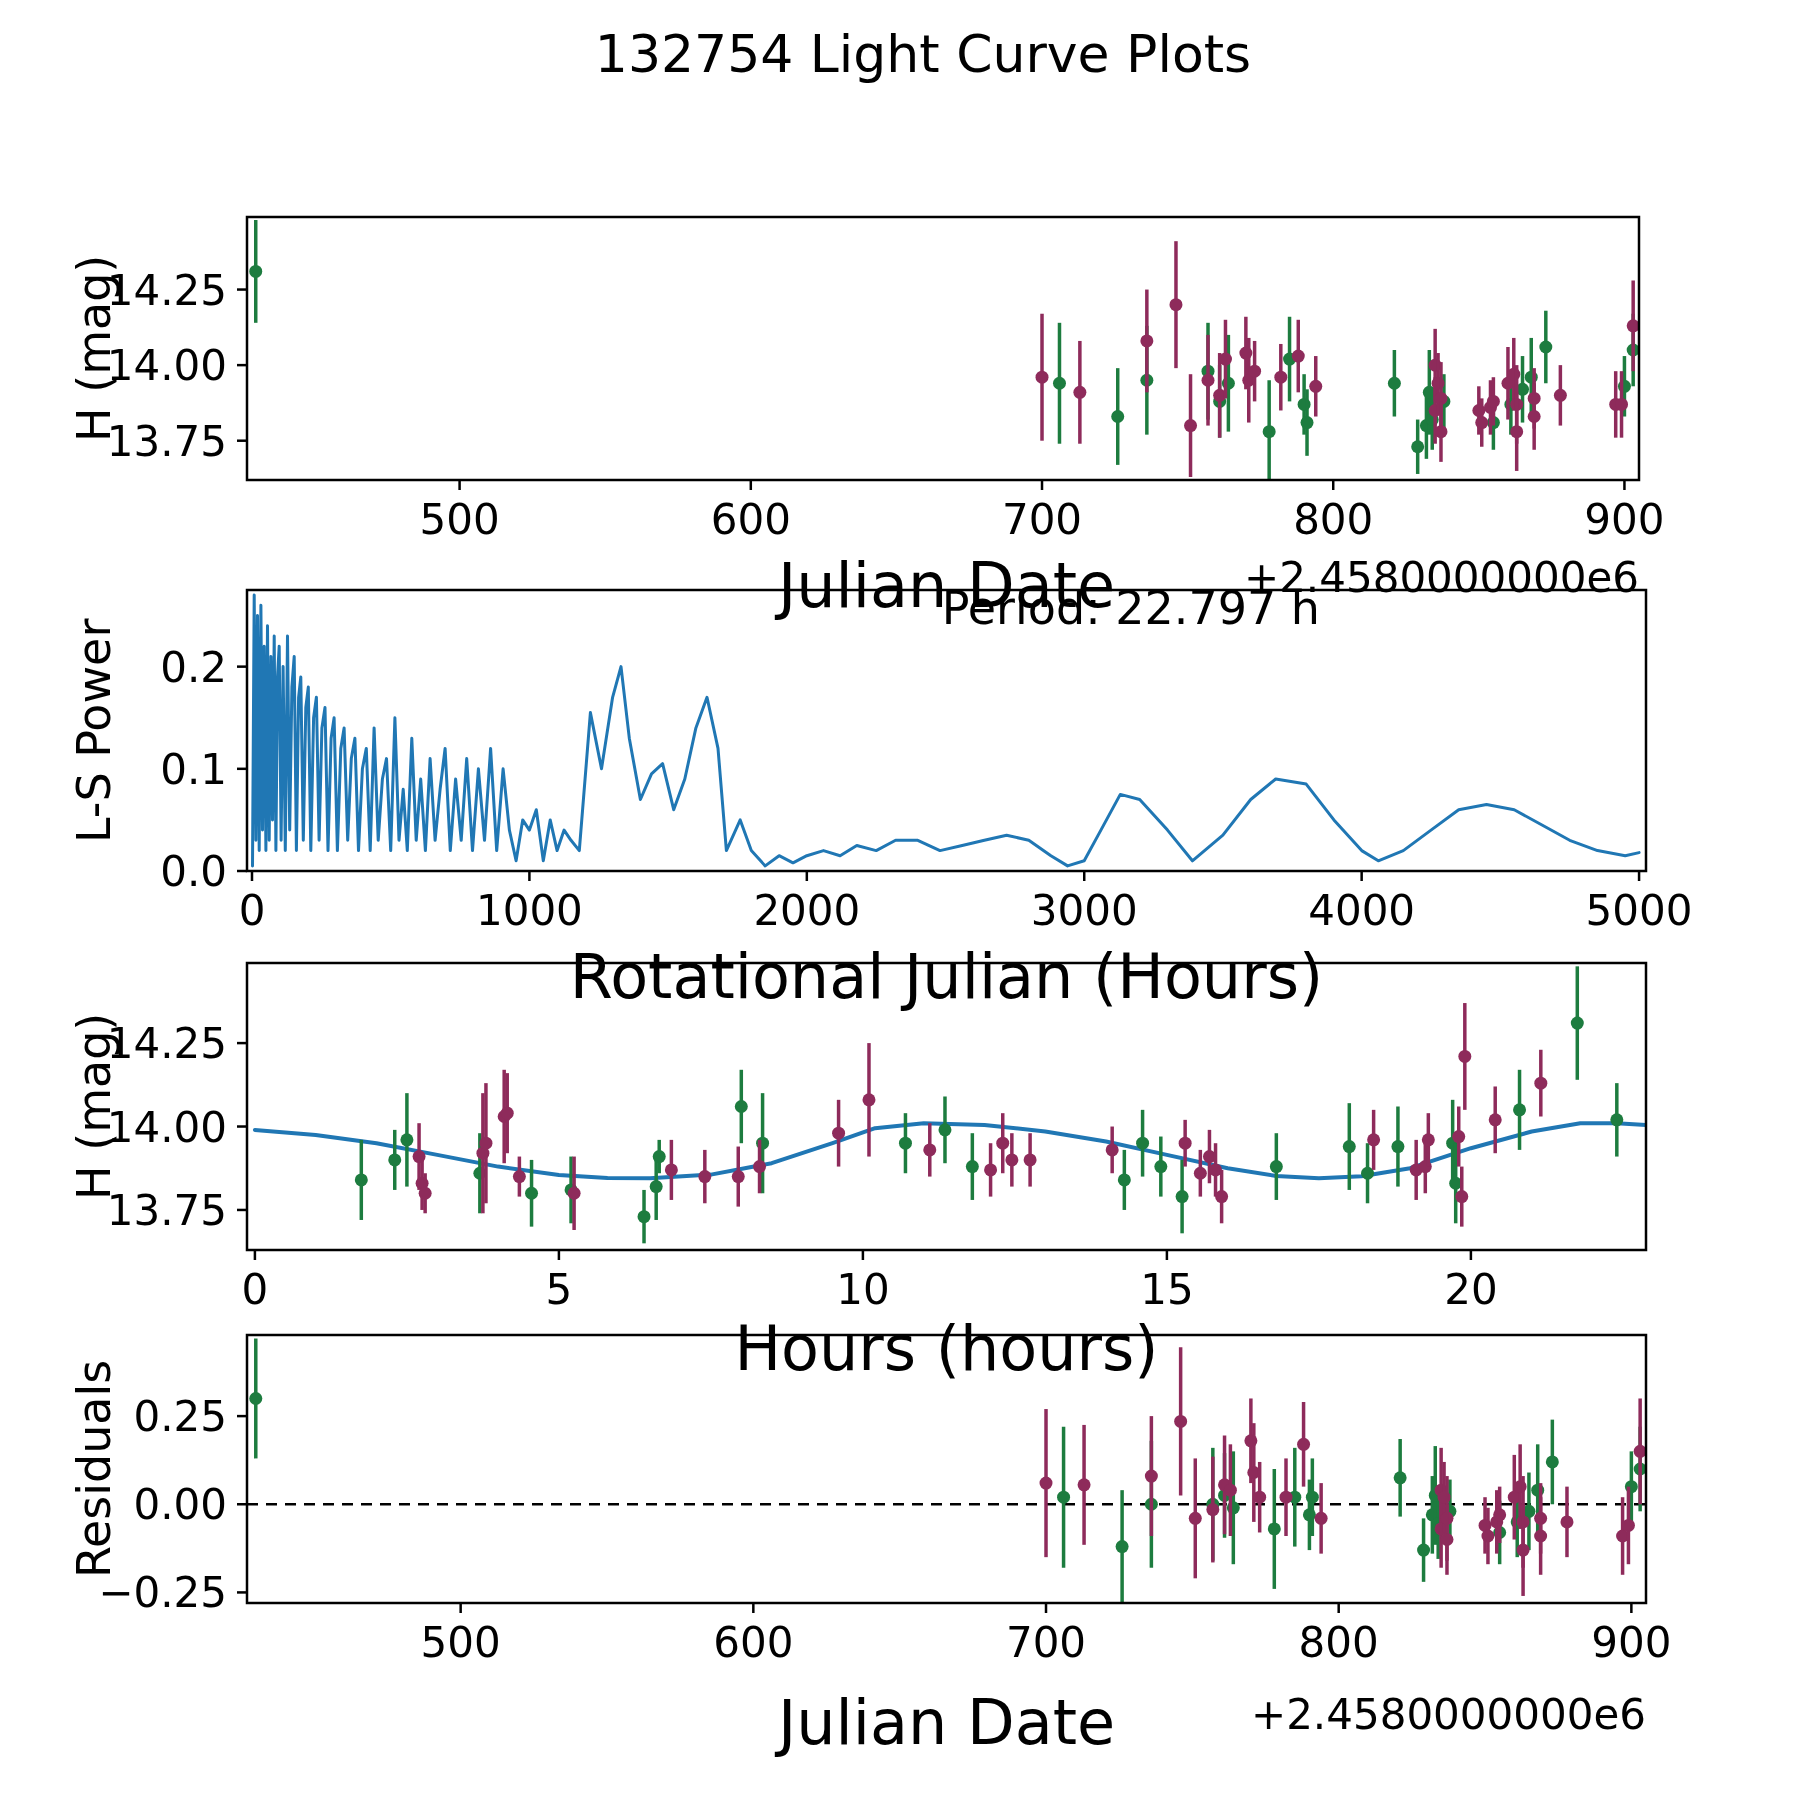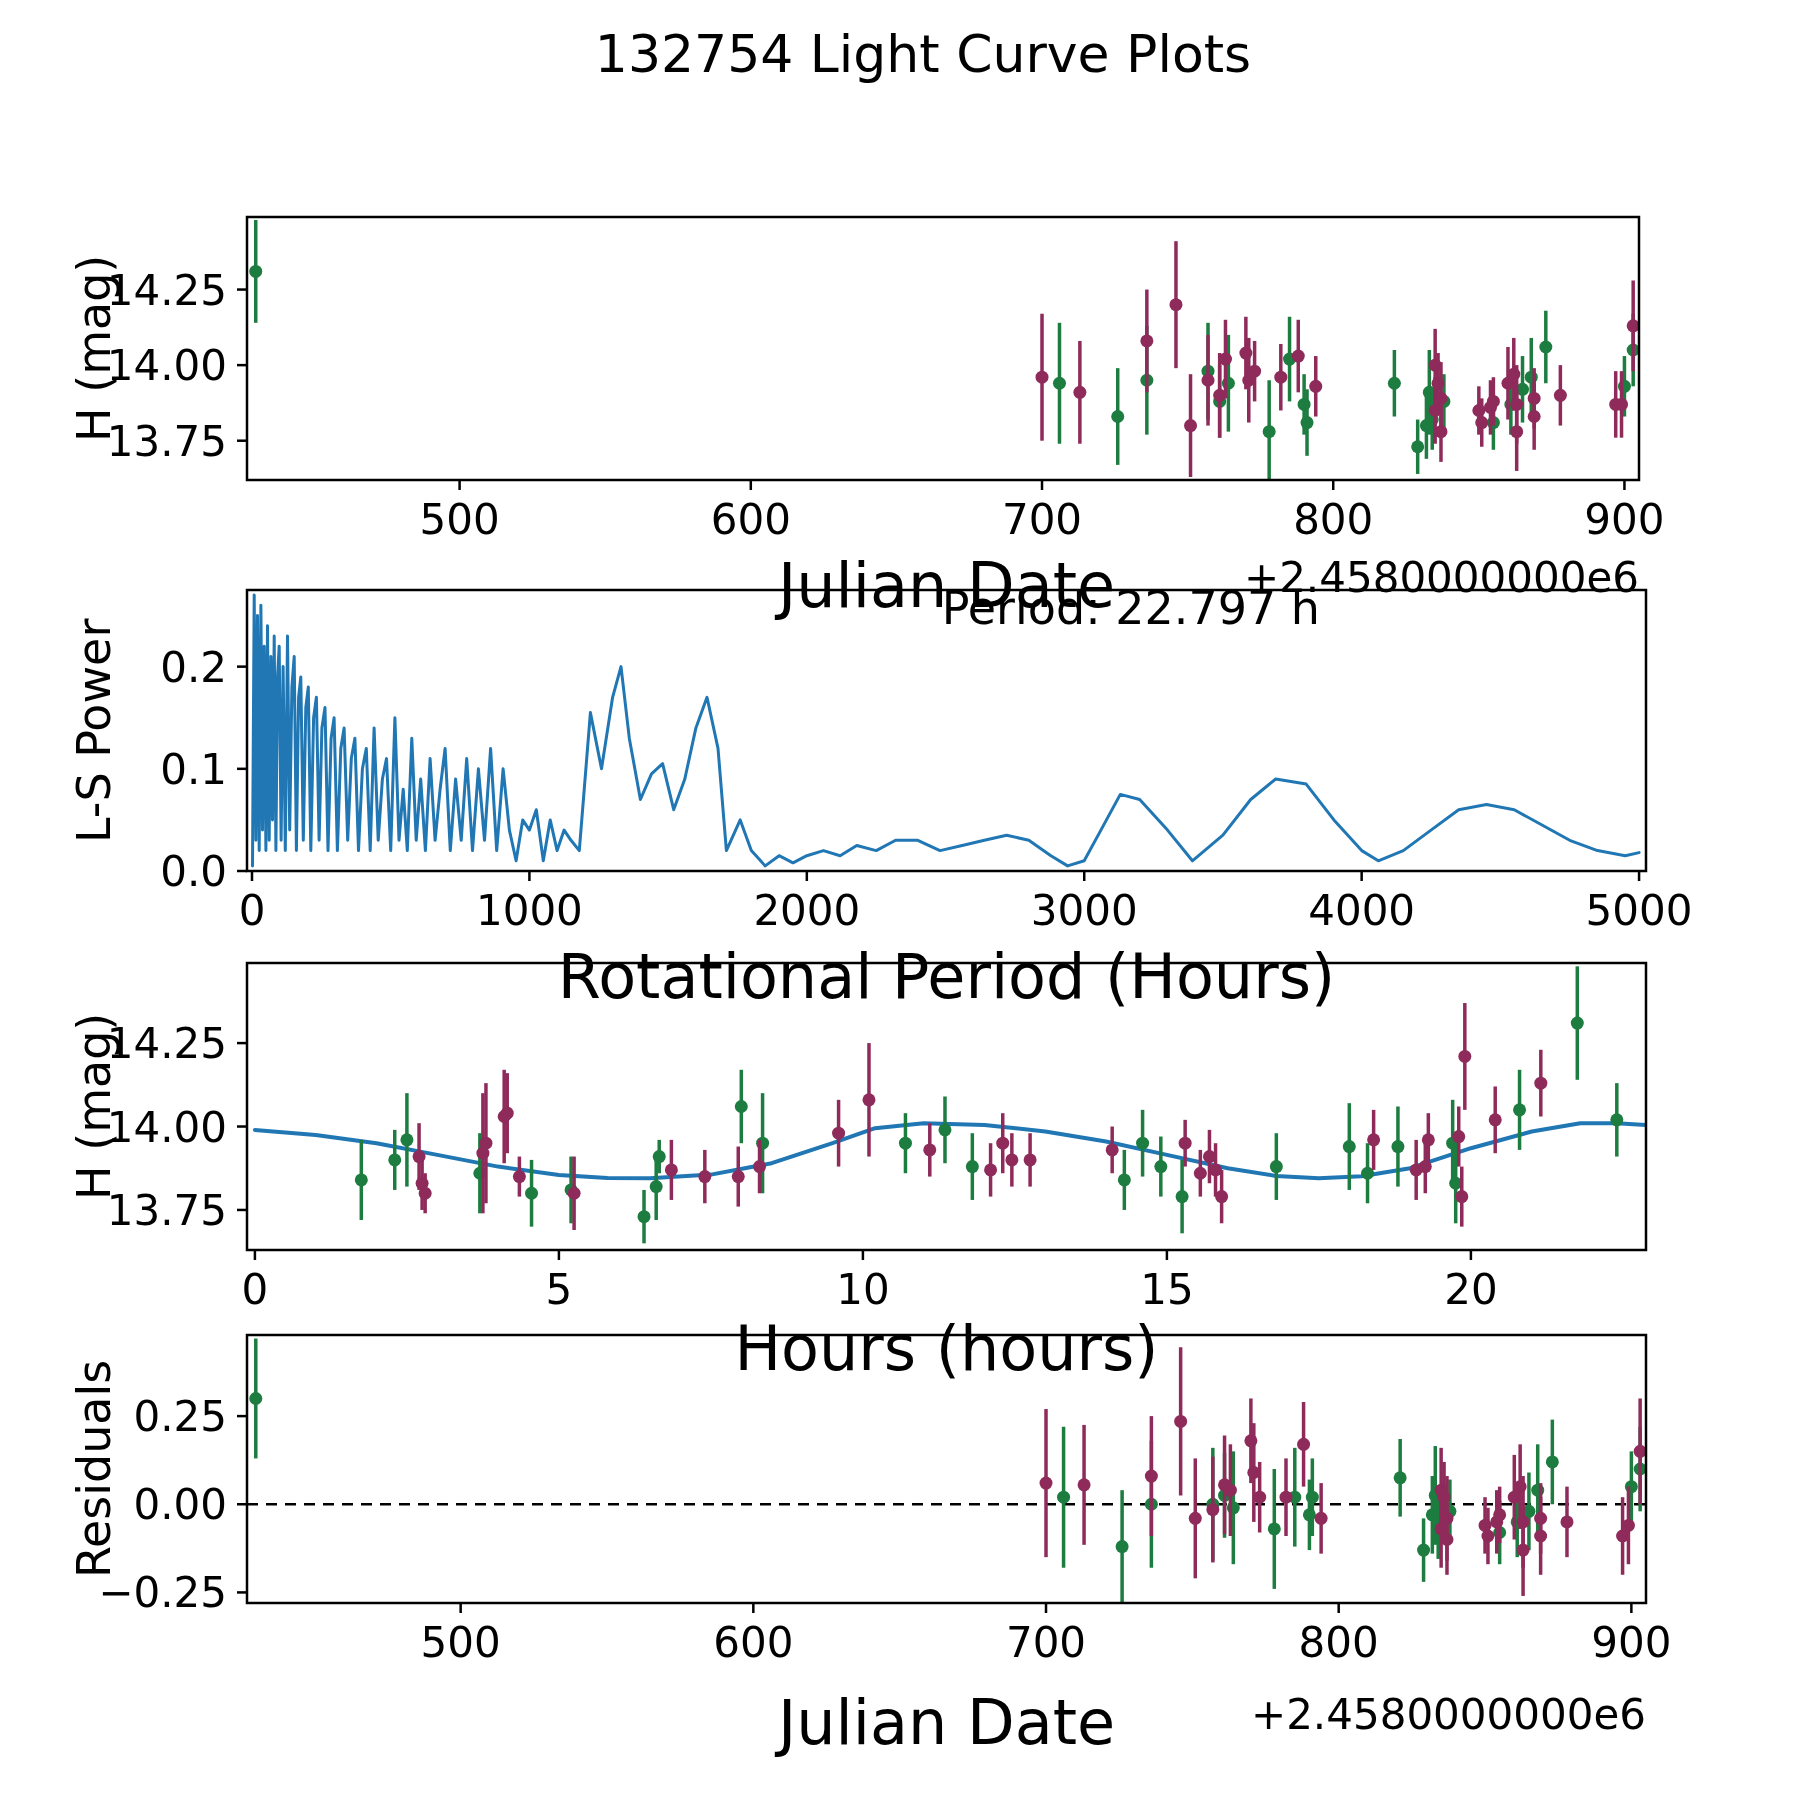--- a/index.html
+++ b/index.html
@@ -20,21 +20,21 @@
   <div class="title">132754 Light Curve Plots</div>
 
   <div class="ylab" style="top:217px;height:263px">H (mag)</div>
   <div class="ylab" style="top:590px;height:281px">L-S Power</div>
   <div class="ylab" style="top:963px;height:287px">H (mag)</div>
   <div class="ylab" style="top:1335px;height:268px">Residuals</div>
 
   <div class="xlab" style="top:549px">Julian Date</div>
   <div class="offset" style="top:553px;right:181px;left:auto;width:600px">+2.4580000000e6</div>
 
-  <div class="xlab" style="top:940px">Rotational Period (Hours)</div>
+  <div class="xlab" style="top:940px">Rotational Julian (Hours)</div>
   <div class="anno">Period: 22.797 h</div>
 
   <div class="xlab" style="top:1312px">Hours (hours)</div>
 
   <div class="xlab" style="top:1686px">Julian Date</div>
   <div class="offset" style="top:1690px;right:174px;left:auto;width:600px">+2.4580000000e6</div>
 
   <svg id="plot-canvas" width="1800" height="1800">
       <defs>
         <clipPath id="cl0">

